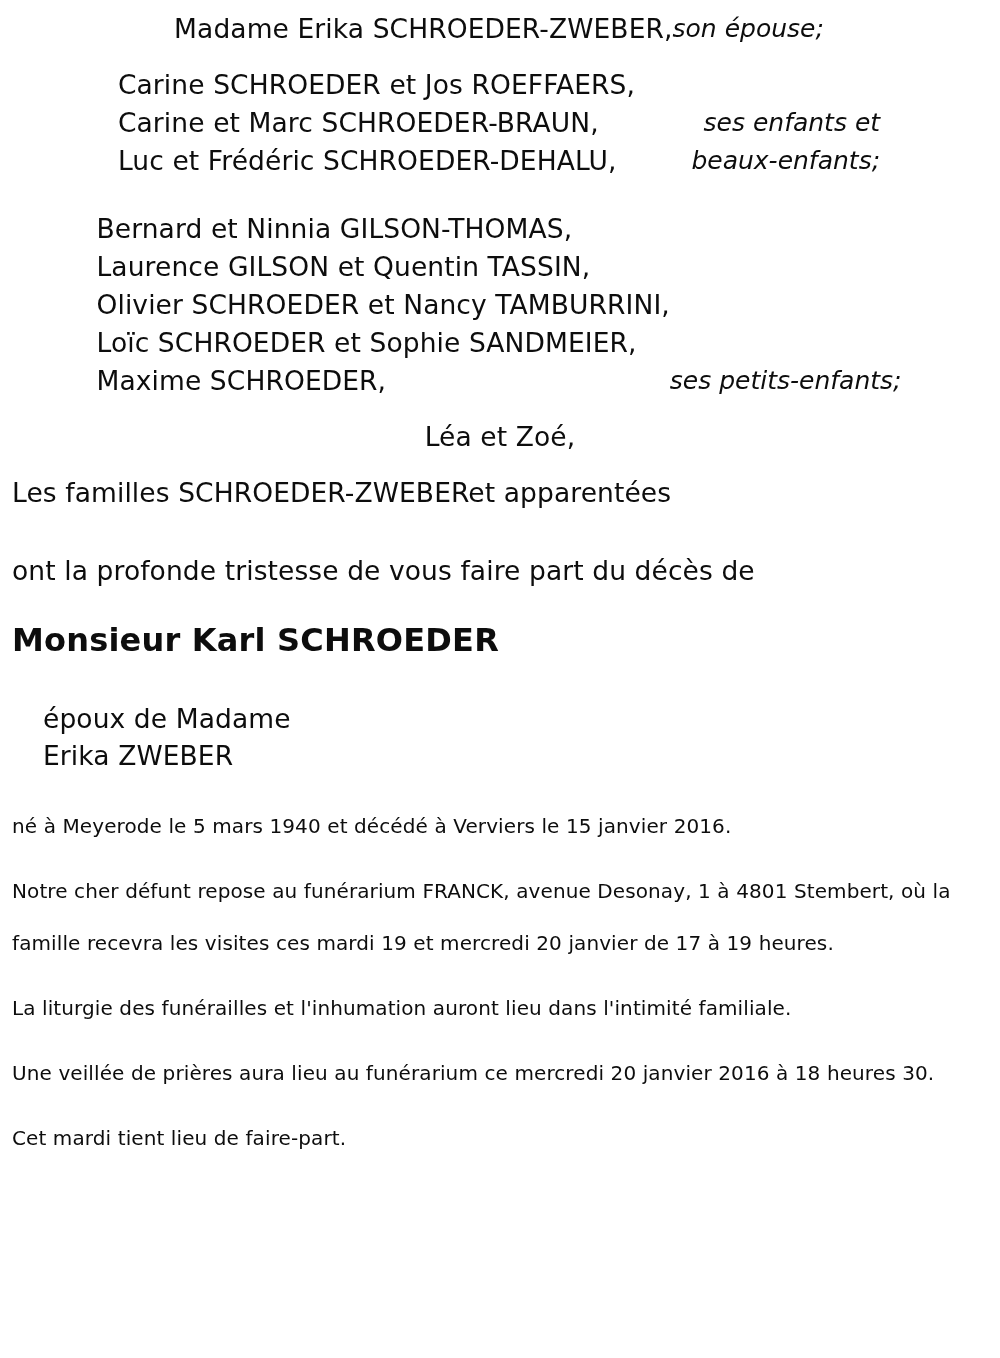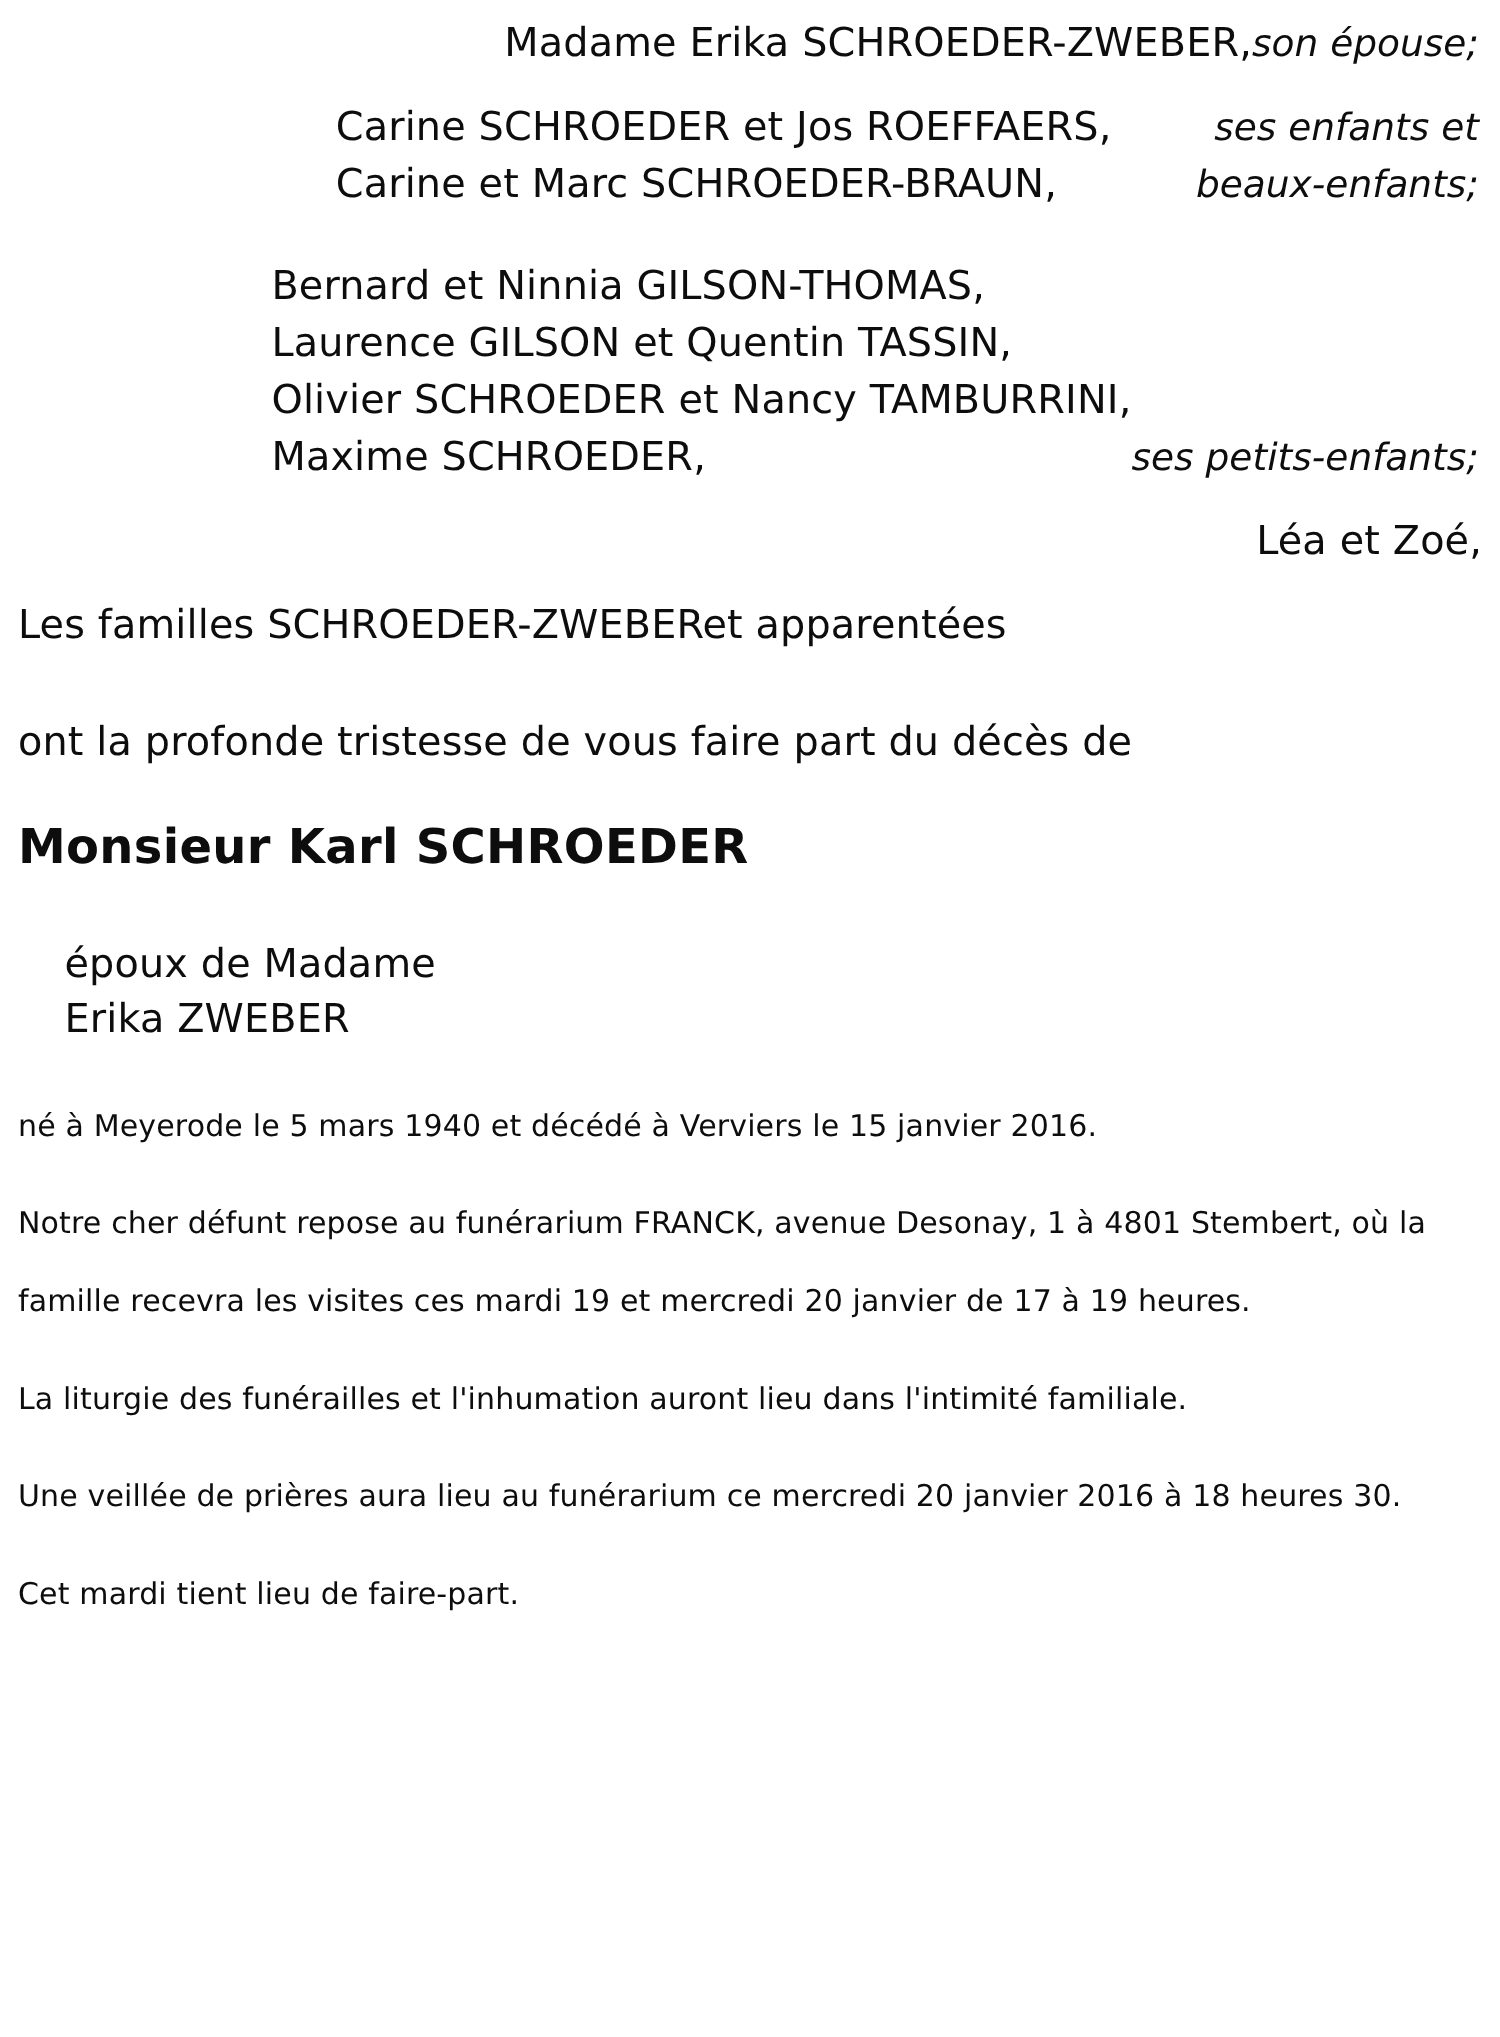--- a/index.html
+++ b/index.html
@@ -30,21 +30,21 @@
     font-size: 26.5px;
     line-height: 38px;
     white-space: pre;
     letter-spacing: 0.1px;
   }
 
   
   .rel-block {
     display: flex;
     align-items: flex-start;
-    justify-content: flex-end;
+    justify-content: center;
     width: 100%;
   }
 
   .rel-names {
     flex: 0 1 auto;
     min-width: 0;
   }
 
   .rel-role {
     flex: 0 0 auto;
@@ -100,31 +100,33 @@
     </div>
     <div class="rel-role narrow">son épouse;</div>
   </div>
 
   <div class="gap-sm"></div>
 
   <div class="rel-block">
     <div class="rel-names">
       <div class="line">Carine SCHROEDER et Jos ROEFFAERS,</div>
       <div class="line">Carine et Marc SCHROEDER-BRAUN,</div>
+      <div class="line">Luc et Frédéric SCHROEDER-DEHALU,</div>
     </div>
     <div class="rel-role narrow">ses enfants et beaux-enfants;</div>
   </div>
 
   <div class="gap-md"></div>
 
   <div class="rel-block">
     <div class="rel-names">
       <div class="line">Bernard et Ninnia GILSON-THOMAS,</div>
       <div class="line">Laurence GILSON et Quentin TASSIN,</div>
       <div class="line">Olivier SCHROEDER et Nancy TAMBURRINI,</div>
+      <div class="line">Loïc SCHROEDER et Sophie SANDMEIER,</div>
       <div class="line">Maxime SCHROEDER,</div>
     </div>
     <div class="rel-role narrow">ses petits-enfants;</div>
   </div>
 
   <div class="gap-sm"></div>
 
   <div class="rel-block">
     <div class="rel-names">
       <div class="line">Léa et Zoé,</div>

